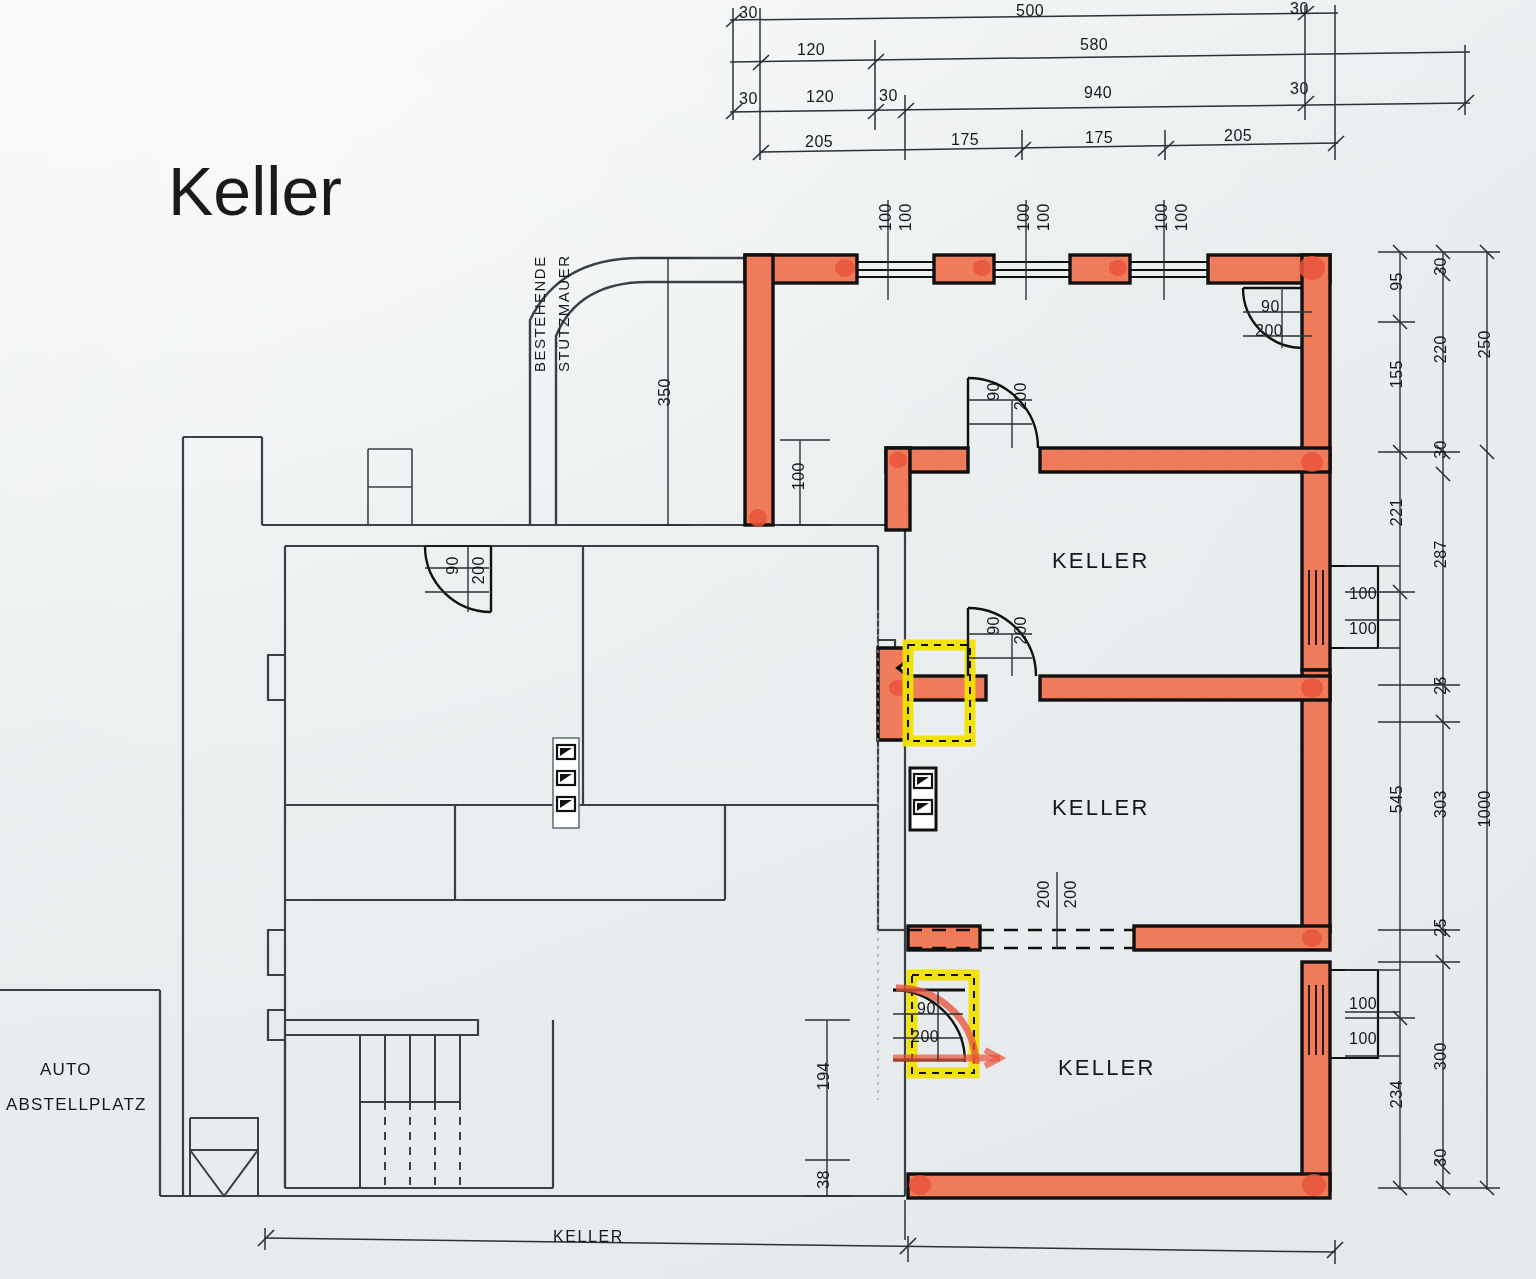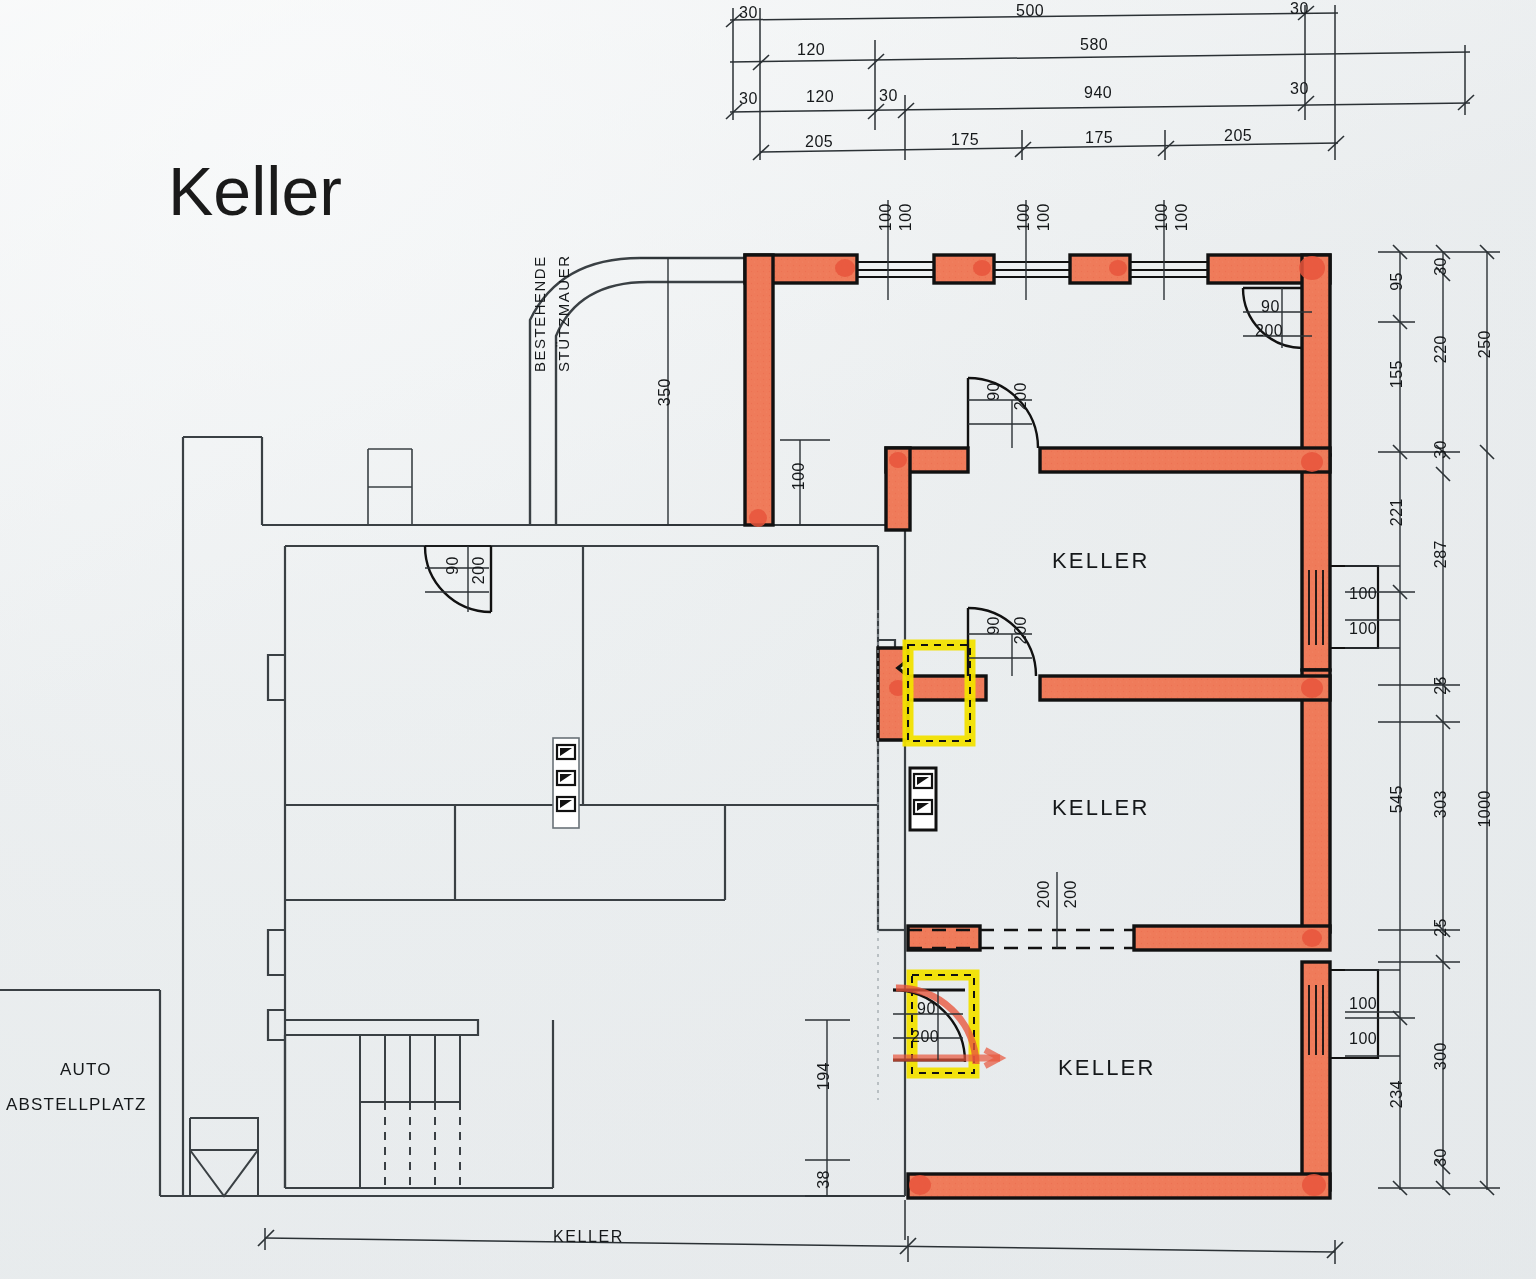--- a/index.html
+++ b/index.html
@@ -483,19 +483,19 @@
   <div class="lbl doorlbl" style="left:917px; top:1000px;">90</div>
   <div class="lbl doorlbl" style="left:911px; top:1028px;">200</div>
 
   <div class="lbl room" style="left:1052px; top:548px;">KELLER</div>
   <div class="lbl room" style="left:1052px; top:795px;">KELLER</div>
   <div class="lbl room" style="left:1058px; top:1055px;">KELLER</div>
 
   <div class="lbl note-v vert" style="left:548px; top:372px;">BESTEHENDE</div>
   <div class="lbl note-v vert" style="left:572px; top:372px;">STÜTZMAUER</div>
 
-  <div class="lbl note" style="left:40px; top:1060px;margin-left:20px;">AUTO</div>
+  <div class="lbl note" style="left:40px; top:1060px;">AUTO</div>
   <div class="lbl note" style="left:6px; top:1095px;">ABSTELLPLATZ</div>
 
   <div class="lbl dim" style="left:553px; top:1228px; letter-spacing:1.6px;">KELLER</div>
   <div class="lbl dim" style="left:1105px; top:1288px;">550</div>
 
 </div>
 
 </body></html>

